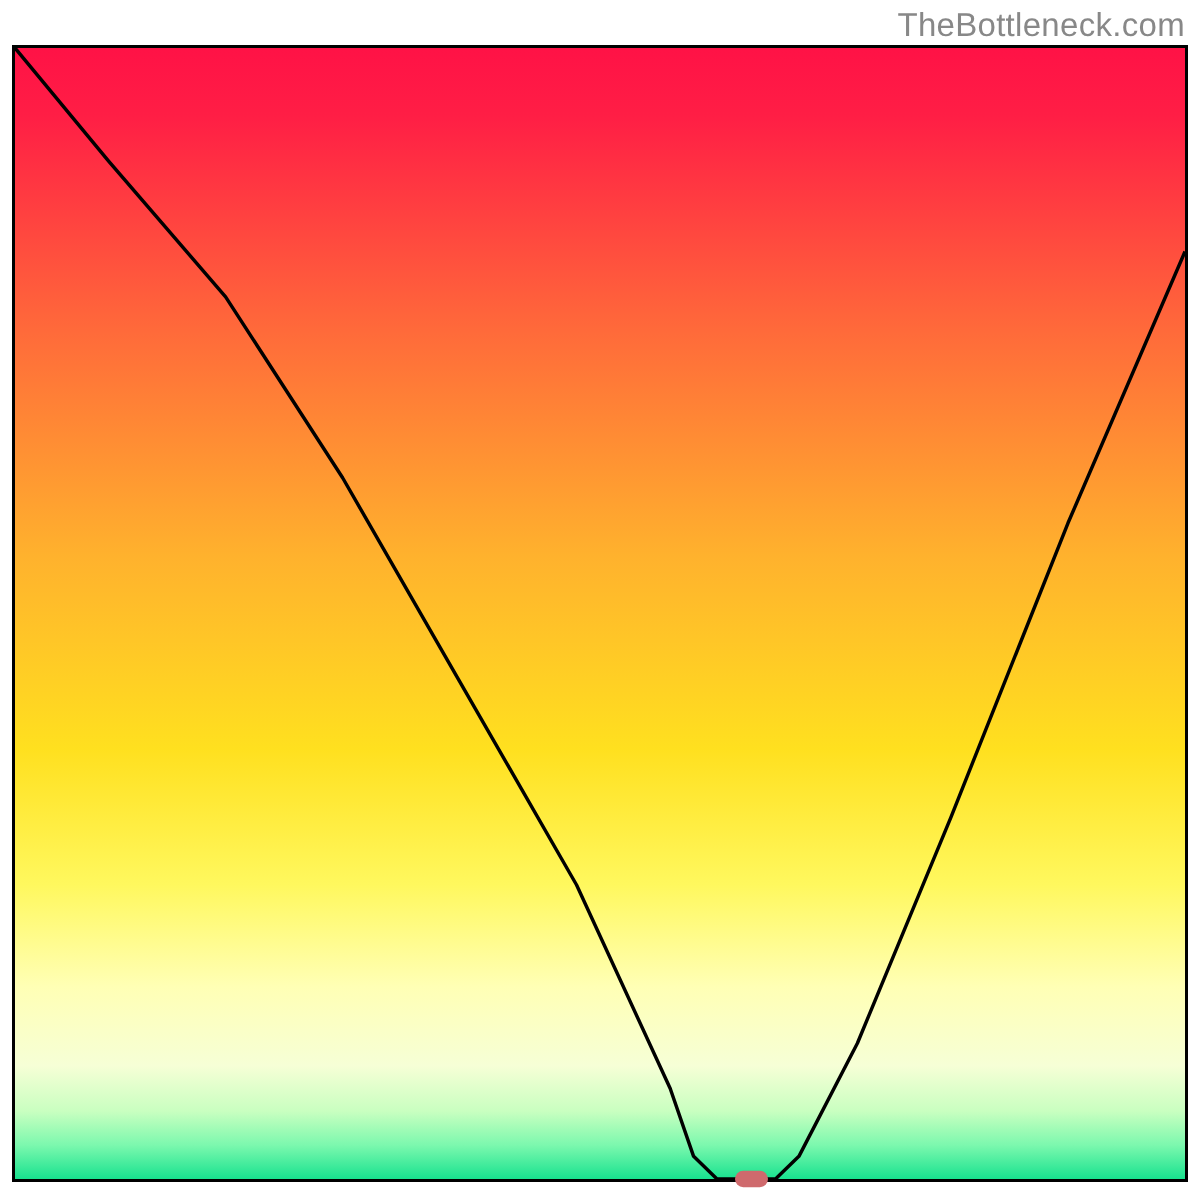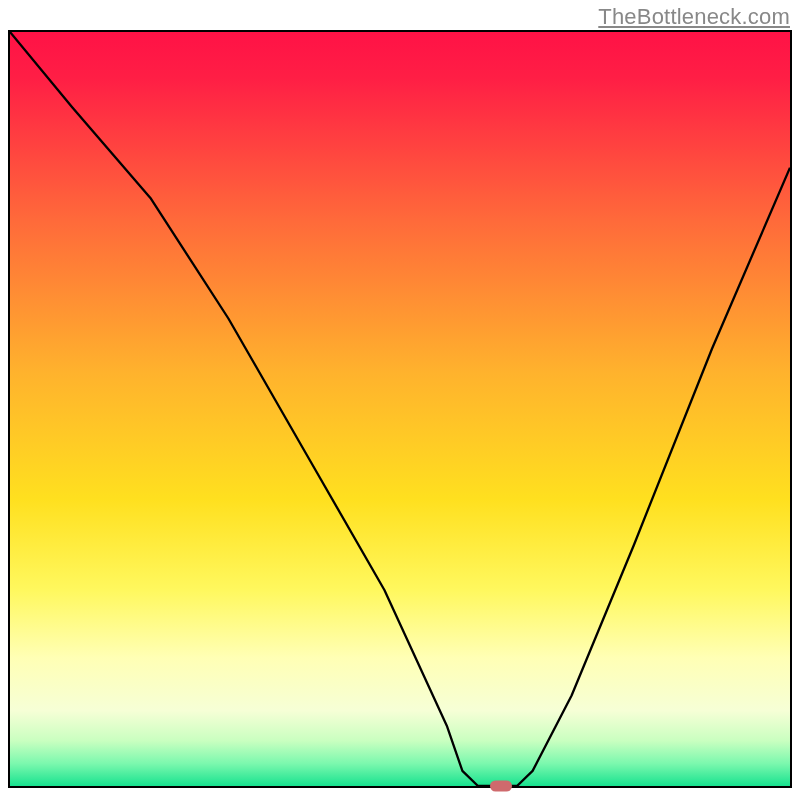--- a/index.html
+++ b/index.html
@@ -17,21 +17,20 @@
   }
   .watermark {
     position: absolute;
     top: 4px;
     right: 10px;
     font-family: Arial, Helvetica, sans-serif;
     font-size: 22px;
     color: #888;
     font-weight: 500;
     letter-spacing: 0.2px;
-    text-decoration: underline;
   }
   .plot {
     position: absolute;
     left: 8px;
     top: 30px;
     width: 784px;
     height: 758px;
     border: 2px solid #000;
     box-sizing: border-box;
   }

